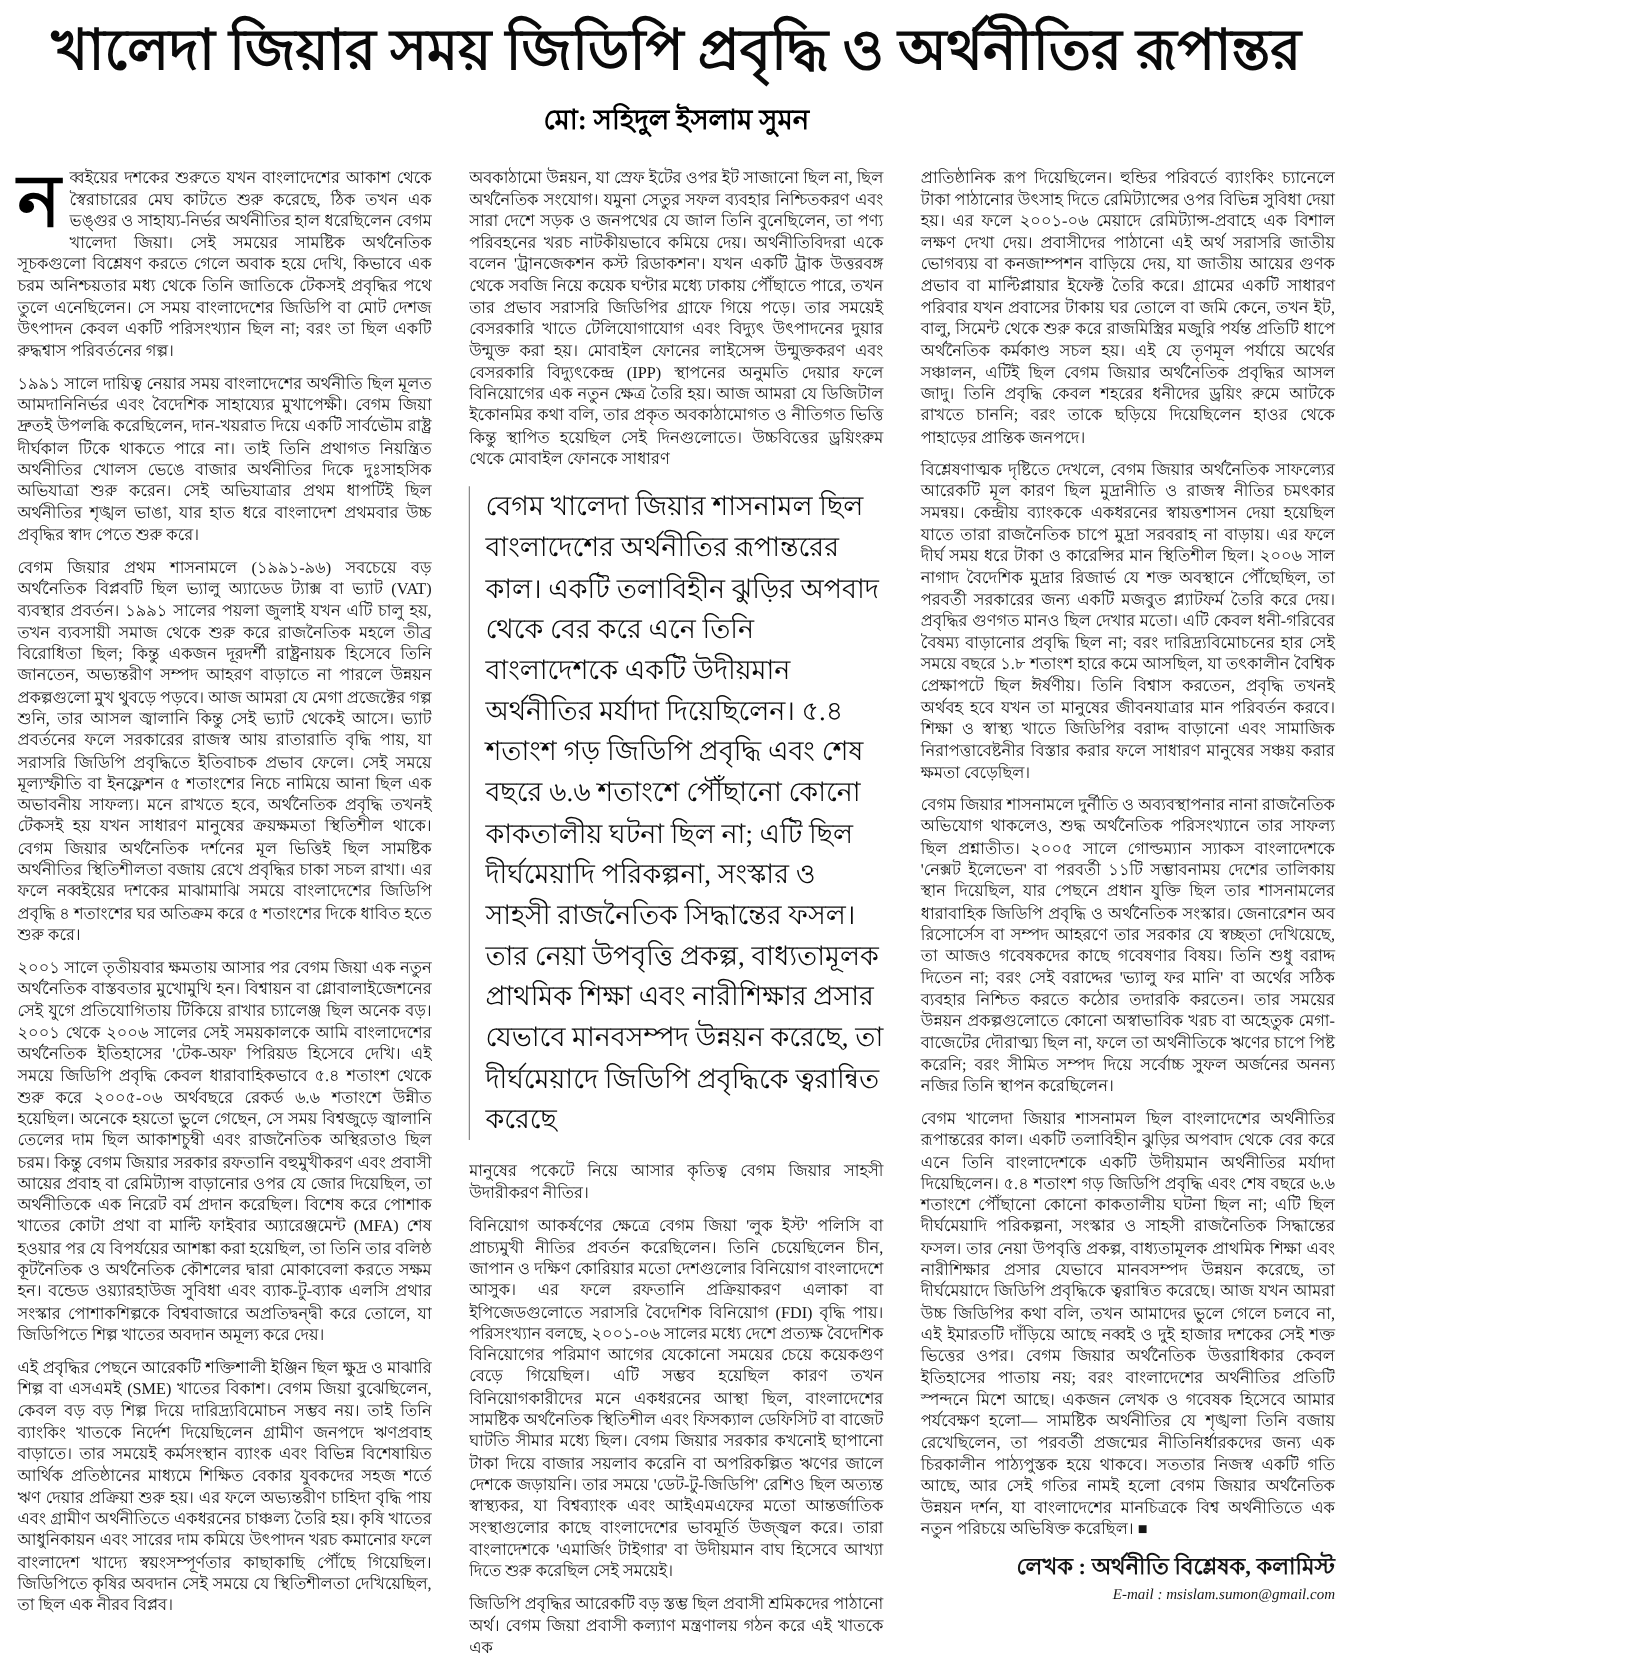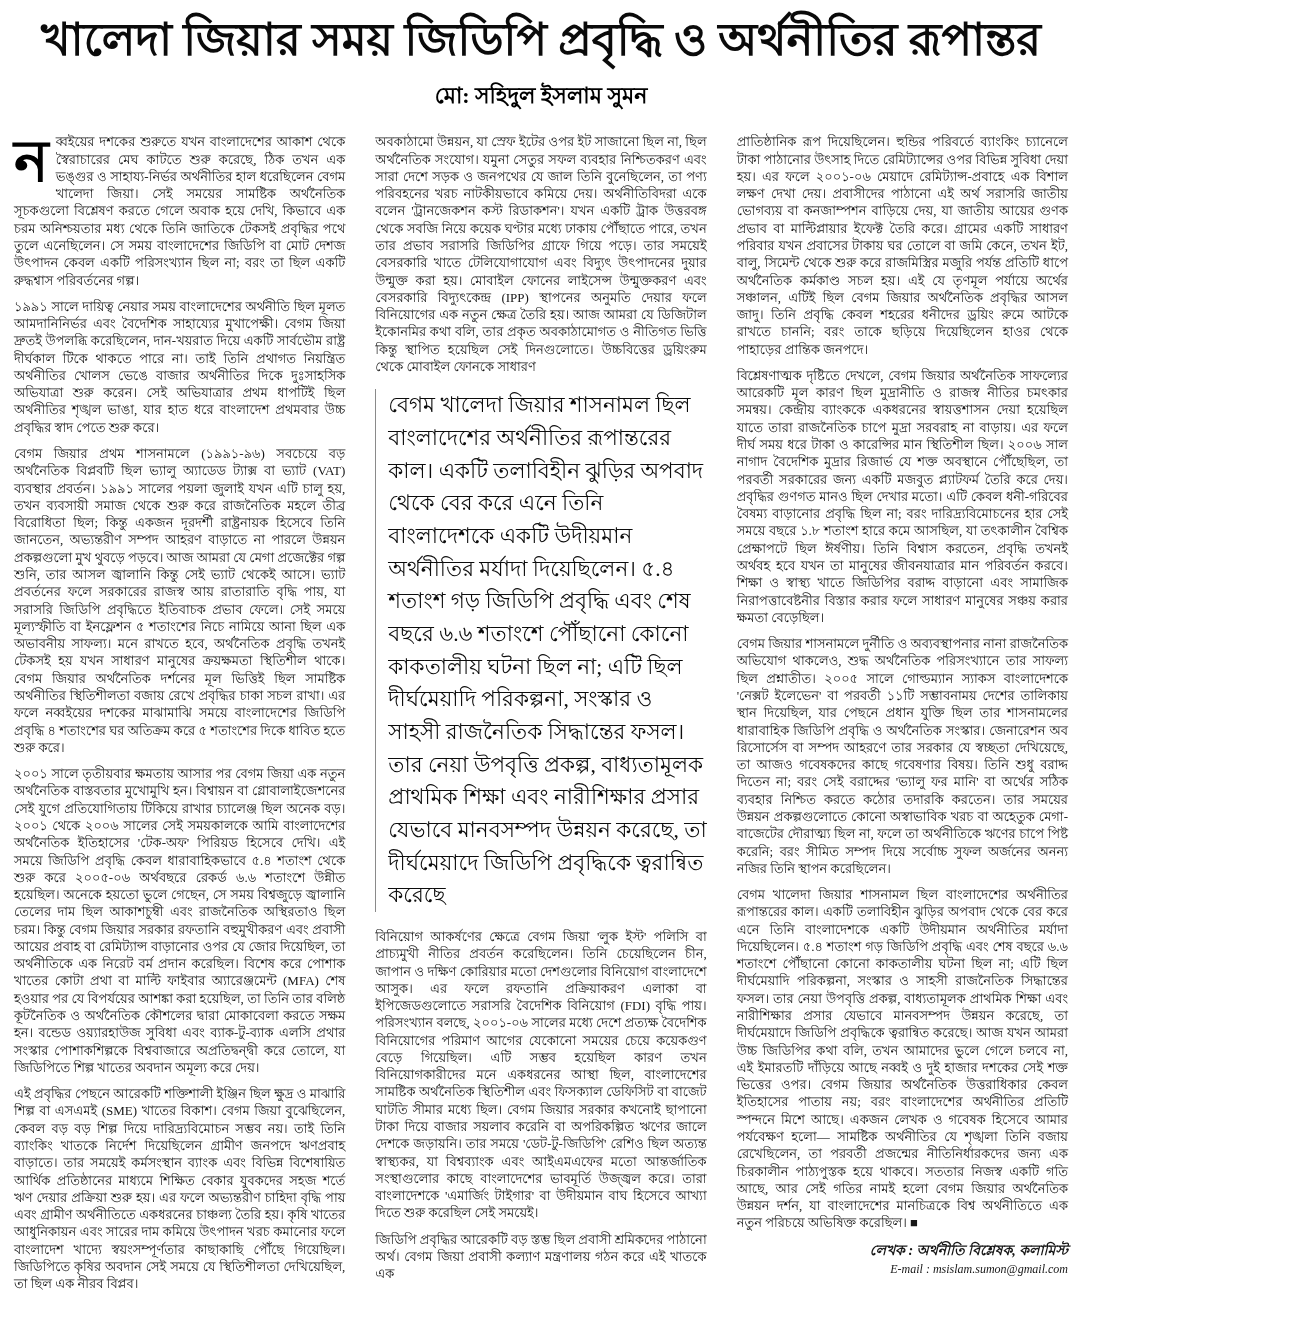--- a/index.html
+++ b/index.html
@@ -64,22 +64,21 @@
     border-left: 1px solid #8a8a8a;
     color: #0c0c0c;
     text-align: left;
   }
   .article-footer {
     margin-top: 10px;
     text-align: right;
   }
   .author-credit {
     font-weight: 700;
-    font-style: italic;
-    font-size: 14px;
+    font-size: 18px;
   }
   .author-email {
     font-style: italic;
     font-size: 12px;
     margin-top: 2px;
   }
 </style>
 </head>
 <body>
 
@@ -100,20 +99,21 @@
           <p>এই প্রবৃদ্ধির পেছনে আরেকটি শক্তিশালী ইঞ্জিন ছিল ক্ষুদ্র ও মাঝারি শিল্প বা এসএমই (SME) খাতের বিকাশ। বেগম জিয়া বুঝেছিলেন, কেবল বড় বড় শিল্প দিয়ে দারিদ্র্যবিমোচন সম্ভব নয়। তাই তিনি ব্যাংকিং খাতকে নির্দেশ দিয়েছিলেন গ্রামীণ জনপদে ঋণপ্রবাহ বাড়াতে। তার সময়েই কর্মসংস্থান ব্যাংক এবং বিভিন্ন বিশেষায়িত আর্থিক প্রতিষ্ঠানের মাধ্যমে শিক্ষিত বেকার যুবকদের সহজ শর্তে ঋণ দেয়ার প্রক্রিয়া শুরু হয়। এর ফলে অভ্যন্তরীণ চাহিদা বৃদ্ধি পায় এবং গ্রামীণ অর্থনীতিতে একধরনের চাঞ্চল্য তৈরি হয়। কৃষি খাতের আধুনিকায়ন এবং সারের দাম কমিয়ে উৎপাদন খরচ কমানোর ফলে বাংলাদেশ খাদ্যে স্বয়ংসম্পূর্ণতার কাছাকাছি পৌঁছে গিয়েছিল। জিডিপিতে কৃষির অবদান সেই সময়ে যে স্থিতিশীলতা দেখিয়েছিল, তা ছিল এক নীরব বিপ্লব।</p>
         </div>
     </div>
 
     <div class="col">
       <div>
           <p>অবকাঠামো উন্নয়ন, যা স্রেফ ইটের ওপর ইট সাজানো ছিল না, ছিল অর্থনৈতিক সংযোগ। যমুনা সেতুর সফল ব্যবহার নিশ্চিতকরণ এবং সারা দেশে সড়ক ও জনপথের যে জাল তিনি বুনেছিলেন, তা পণ্য পরিবহনের খরচ নাটকীয়ভাবে কমিয়ে দেয়। অর্থনীতিবিদরা একে বলেন 'ট্রানজেকশন কস্ট রিডাকশন'। যখন একটি ট্রাক উত্তরবঙ্গ থেকে সবজি নিয়ে কয়েক ঘণ্টার মধ্যে ঢাকায় পৌঁছাতে পারে, তখন তার প্রভাব সরাসরি জিডিপির গ্রাফে গিয়ে পড়ে। তার সময়েই বেসরকারি খাতে টেলিযোগাযোগ এবং বিদ্যুৎ উৎপাদনের দুয়ার উন্মুক্ত করা হয়। মোবাইল ফোনের লাইসেন্স উন্মুক্তকরণ এবং বেসরকারি বিদ্যুৎকেন্দ্র (IPP) স্থাপনের অনুমতি দেয়ার ফলে বিনিয়োগের এক নতুন ক্ষেত্র তৈরি হয়। আজ আমরা যে ডিজিটাল ইকোনমির কথা বলি, তার প্রকৃত অবকাঠামোগত ও নীতিগত ভিত্তি কিন্তু স্থাপিত হয়েছিল সেই দিনগুলোতে। উচ্চবিত্তের ড্রয়িংরুম থেকে মোবাইল ফোনকে সাধারণ</p>
         </div>
       <div class="pullquote">বেগম খালেদা জিয়ার শাসনামল ছিল বাংলাদেশের অর্থনীতির রূপান্তরের কাল। একটি তলাবিহীন ঝুড়ির অপবাদ থেকে বের করে এনে তিনি বাংলাদেশকে একটি উদীয়মান অর্থনীতির মর্যাদা দিয়েছিলেন। ৫.৪ শতাংশ গড় জিডিপি প্রবৃদ্ধি এবং শেষ বছরে ৬.৬ শতাংশে পৌঁছানো কোনো কাকতালীয় ঘটনা ছিল না; এটি ছিল দীর্ঘমেয়াদি পরিকল্পনা, সংস্কার ও সাহসী রাজনৈতিক সিদ্ধান্তের ফসল। তার নেয়া উপবৃত্তি প্রকল্প, বাধ্যতামূলক প্রাথমিক শিক্ষা এবং নারীশিক্ষার প্রসার যেভাবে মানবসম্পদ উন্নয়ন করেছে, তা দীর্ঘমেয়াদে জিডিপি প্রবৃদ্ধিকে ত্বরান্বিত করেছে</div>
       <div>
+          <p>মানুষের পকেটে নিয়ে আসার কৃতিত্ব বেগম জিয়ার সাহসী উদারীকরণ নীতির।</p>
           <p>বিনিয়োগ আকর্ষণের ক্ষেত্রে বেগম জিয়া 'লুক ইস্ট' পলিসি বা প্রাচ্যমুখী নীতির প্রবর্তন করেছিলেন। তিনি চেয়েছিলেন চীন, জাপান ও দক্ষিণ কোরিয়ার মতো দেশগুলোর বিনিয়োগ বাংলাদেশে আসুক। এর ফলে রফতানি প্রক্রিয়াকরণ এলাকা বা ইপিজেডগুলোতে সরাসরি বৈদেশিক বিনিয়োগ (FDI) বৃদ্ধি পায়। পরিসংখ্যান বলছে, ২০০১-০৬ সালের মধ্যে দেশে প্রত্যক্ষ বৈদেশিক বিনিয়োগের পরিমাণ আগের যেকোনো সময়ের চেয়ে কয়েকগুণ বেড়ে গিয়েছিল। এটি সম্ভব হয়েছিল কারণ তখন বিনিয়োগকারীদের মনে একধরনের আস্থা ছিল, বাংলাদেশের সামষ্টিক অর্থনৈতিক স্থিতিশীল এবং ফিসক্যাল ডেফিসিট বা বাজেট ঘাটতি সীমার মধ্যে ছিল। বেগম জিয়ার সরকার কখনোই ছাপানো টাকা দিয়ে বাজার সয়লাব করেনি বা অপরিকল্পিত ঋণের জালে দেশকে জড়ায়নি। তার সময়ে 'ডেট-টু-জিডিপি' রেশিও ছিল অত্যন্ত স্বাস্থ্যকর, যা বিশ্বব্যাংক এবং আইএমএফের মতো আন্তর্জাতিক সংস্থাগুলোর কাছে বাংলাদেশের ভাবমূর্তি উজ্জ্বল করে। তারা বাংলাদেশকে 'এমার্জিং টাইগার' বা উদীয়মান বাঘ হিসেবে আখ্যা দিতে শুরু করেছিল সেই সময়েই।</p>
           <p>জিডিপি প্রবৃদ্ধির আরেকটি বড় স্তম্ভ ছিল প্রবাসী শ্রমিকদের পাঠানো অর্থ। বেগম জিয়া প্রবাসী কল্যাণ মন্ত্রণালয় গঠন করে এই খাতকে এক</p>
         </div>
     </div>
 
     <div class="col">
       <div>
           <p>প্রাতিষ্ঠানিক রূপ দিয়েছিলেন। হুন্ডির পরিবর্তে ব্যাংকিং চ্যানেলে টাকা পাঠানোর উৎসাহ দিতে রেমিট্যান্সের ওপর বিভিন্ন সুবিধা দেয়া হয়। এর ফলে ২০০১-০৬ মেয়াদে রেমিট্যান্স-প্রবাহে এক বিশাল লক্ষণ দেখা দেয়। প্রবাসীদের পাঠানো এই অর্থ সরাসরি জাতীয় ভোগব্যয় বা কনজাম্পশন বাড়িয়ে দেয়, যা জাতীয় আয়ের গুণক প্রভাব বা মাল্টিপ্লায়ার ইফেক্ট তৈরি করে। গ্রামের একটি সাধারণ পরিবার যখন প্রবাসের টাকায় ঘর তোলে বা জমি কেনে, তখন ইট, বালু, সিমেন্ট থেকে শুরু করে রাজমিস্ত্রির মজুরি পর্যন্ত প্রতিটি ধাপে অর্থনৈতিক কর্মকাণ্ড সচল হয়। এই যে তৃণমূল পর্যায়ে অর্থের সঞ্চালন, এটিই ছিল বেগম জিয়ার অর্থনৈতিক প্রবৃদ্ধির আসল জাদু। তিনি প্রবৃদ্ধি কেবল শহরের ধনীদের ড্রয়িং রুমে আটকে রাখতে চাননি; বরং তাকে ছড়িয়ে দিয়েছিলেন হাওর থেকে পাহাড়ের প্রান্তিক জনপদে।</p>
           <p>বিশ্লেষণাত্মক দৃষ্টিতে দেখলে, বেগম জিয়ার অর্থনৈতিক সাফল্যের আরেকটি মূল কারণ ছিল মুদ্রানীতি ও রাজস্ব নীতির চমৎকার সমন্বয়। কেন্দ্রীয় ব্যাংককে একধরনের স্বায়ত্তশাসন দেয়া হয়েছিল যাতে তারা রাজনৈতিক চাপে মুদ্রা সরবরাহ না বাড়ায়। এর ফলে দীর্ঘ সময় ধরে টাকা ও কারেন্সির মান স্থিতিশীল ছিল। ২০০৬ সাল নাগাদ বৈদেশিক মুদ্রার রিজার্ভ যে শক্ত অবস্থানে পৌঁছেছিল, তা পরবর্তী সরকারের জন্য একটি মজবুত প্ল্যাটফর্ম তৈরি করে দেয়। প্রবৃদ্ধির গুণগত মানও ছিল দেখার মতো। এটি কেবল ধনী-গরিবের বৈষম্য বাড়ানোর প্রবৃদ্ধি ছিল না; বরং দারিদ্র্যবিমোচনের হার সেই সময়ে বছরে ১.৮ শতাংশ হারে কমে আসছিল, যা তৎকালীন বৈশ্বিক প্রেক্ষাপটে ছিল ঈর্ষণীয়। তিনি বিশ্বাস করতেন, প্রবৃদ্ধি তখনই অর্থবহ হবে যখন তা মানুষের জীবনযাত্রার মান পরিবর্তন করবে। শিক্ষা ও স্বাস্থ্য খাতে জিডিপির বরাদ্দ বাড়ানো এবং সামাজিক নিরাপত্তাবেষ্টনীর বিস্তার করার ফলে সাধারণ মানুষের সঞ্চয় করার ক্ষমতা বেড়েছিল।</p>
           <p>বেগম জিয়ার শাসনামলে দুর্নীতি ও অব্যবস্থাপনার নানা রাজনৈতিক অভিযোগ থাকলেও, শুদ্ধ অর্থনৈতিক পরিসংখ্যানে তার সাফল্য ছিল প্রশ্নাতীত। ২০০৫ সালে গোল্ডম্যান স্যাকস বাংলাদেশকে 'নেক্সট ইলেভেন' বা পরবর্তী ১১টি সম্ভাবনাময় দেশের তালিকায় স্থান দিয়েছিল, যার পেছনে প্রধান যুক্তি ছিল তার শাসনামলের ধারাবাহিক জিডিপি প্রবৃদ্ধি ও অর্থনৈতিক সংস্কার। জেনারেশন অব রিসোর্সেস বা সম্পদ আহরণে তার সরকার যে স্বচ্ছতা দেখিয়েছে, তা আজও গবেষকদের কাছে গবেষণার বিষয়। তিনি শুধু বরাদ্দ দিতেন না; বরং সেই বরাদ্দের 'ভ্যালু ফর মানি' বা অর্থের সঠিক ব্যবহার নিশ্চিত করতে কঠোর তদারকি করতেন। তার সময়ের উন্নয়ন প্রকল্পগুলোতে কোনো অস্বাভাবিক খরচ বা অহেতুক মেগা-বাজেটের দৌরাত্ম্য ছিল না, ফলে তা অর্থনীতিকে ঋণের চাপে পিষ্ট করেনি; বরং সীমিত সম্পদ দিয়ে সর্বোচ্চ সুফল অর্জনের অনন্য নজির তিনি স্থাপন করেছিলেন।</p>

